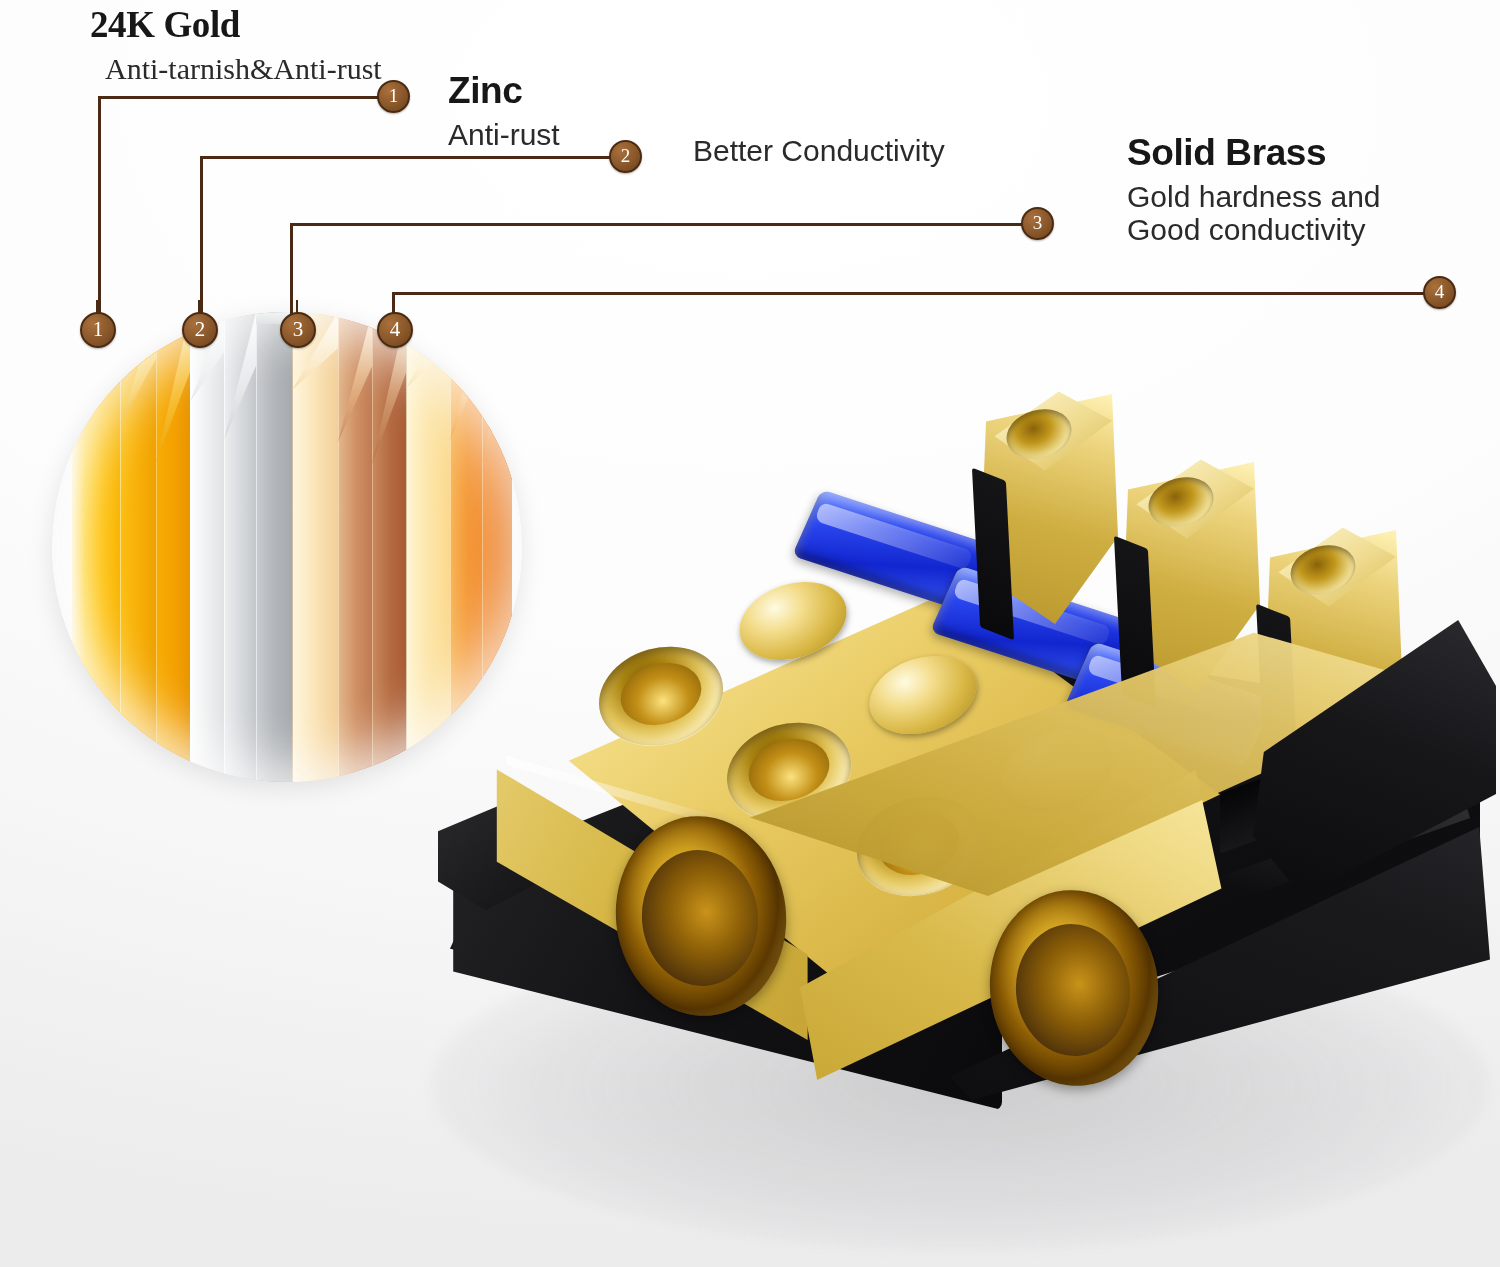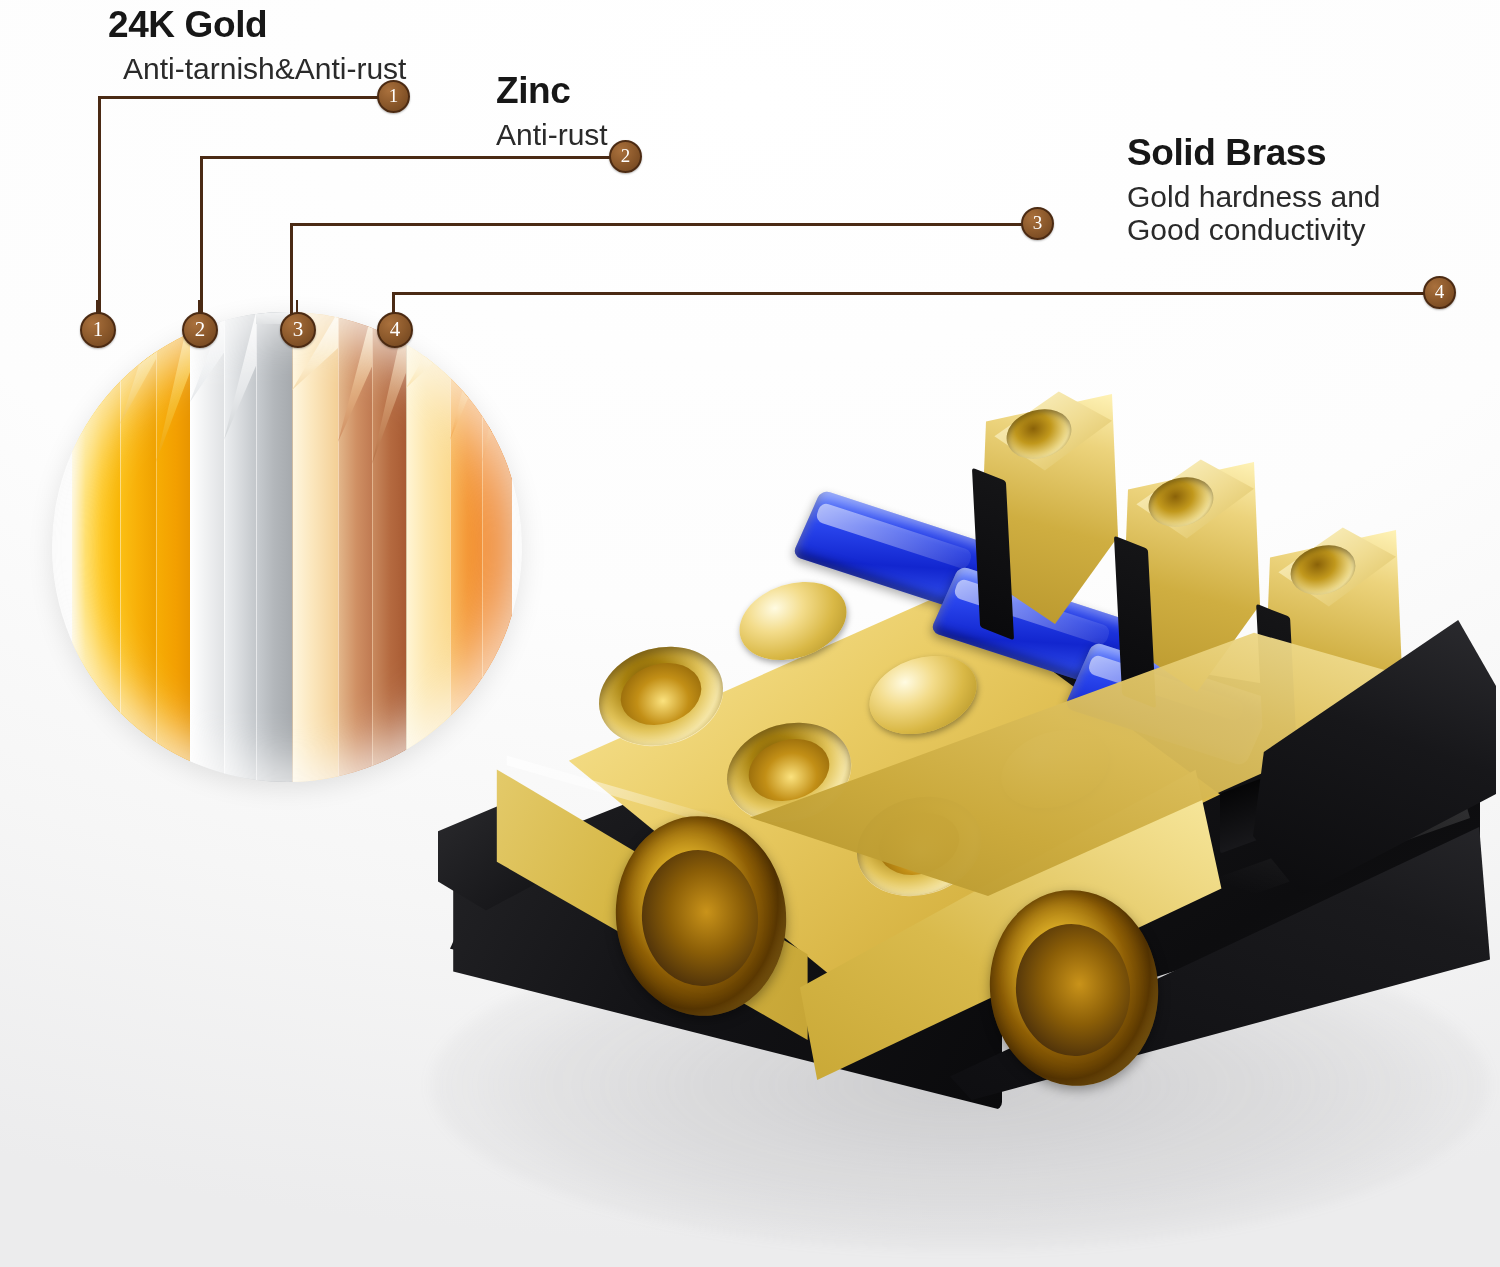--- a/index.html
+++ b/index.html
@@ -60,31 +60,32 @@
     background:radial-gradient(ellipse at 50% 50%, rgba(120,120,125,.30) 0%, rgba(130,130,135,.13) 55%, rgba(150,150,155,0) 78%);
     filter:blur(6px);
   }
   .pc{position:absolute;}
 </style>
 </head>
 <body>
 
 <div id="stage">
 
-  <div class="callout" style="left:108px;top:6px;">
+  <div class="callout" style="left:90px;top:6px;font-family:Liberation Serif, serif;">
     <div class="head" style="font-size:37px;">24K Gold</div>
     <div class="sub" style="font-size:30px;margin-top:8px;margin-left:15px;">Anti-tarnish&amp;Anti-rust</div>
   </div>
 
-  <div class="callout" style="left:496px;top:72px;">
+  <div class="callout" style="left:448px;top:72px;">
     <div class="head" style="font-size:37px;">Zinc</div>
     <div class="sub" style="font-size:30px;margin-top:8px;">Anti-rust</div>
   </div>
 
   <div class="callout" style="left:693px;top:126px;">
+    <div class="sub" style="font-size:30px;margin-top:8px;">Better Conductivity</div>
   </div>
 
   <div class="callout" style="left:1127px;top:134px;">
     <div class="head" style="font-size:37px;">Solid Brass</div>
     <div class="sub" style="font-size:30px;margin-top:8px;">Gold hardness and</div>
     <div class="sub" style="font-size:30px;">Good conductivity</div>
   </div>
 
   <div class="lineH" style="left:98px;top:96px;width:288px;"></div>
   <div class="lineV" style="left:98px;top:96px;height:222px;"></div>

